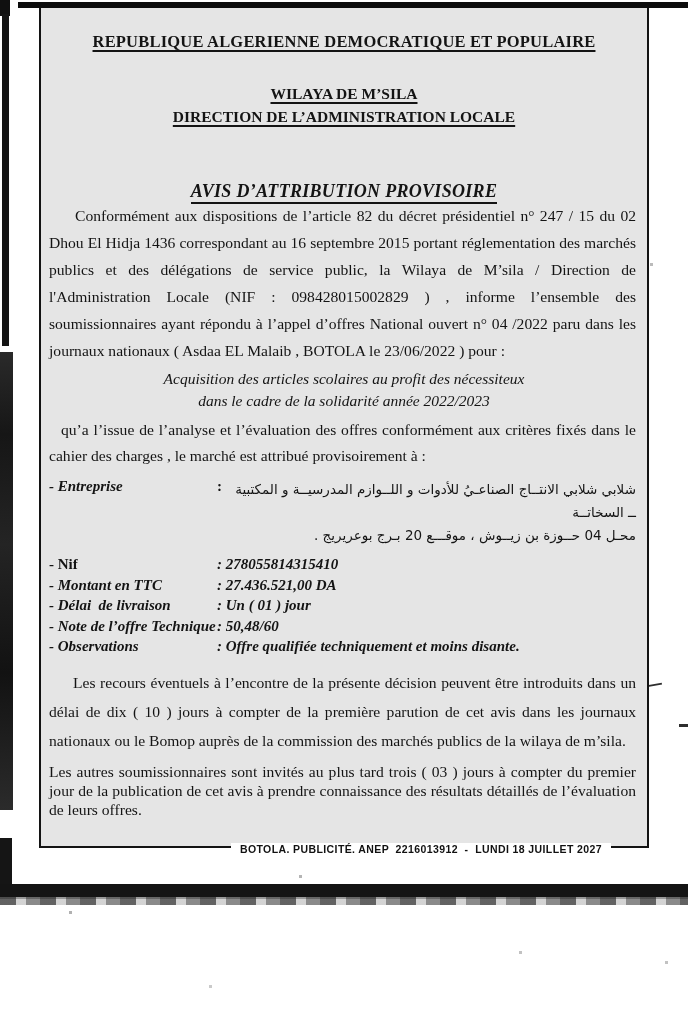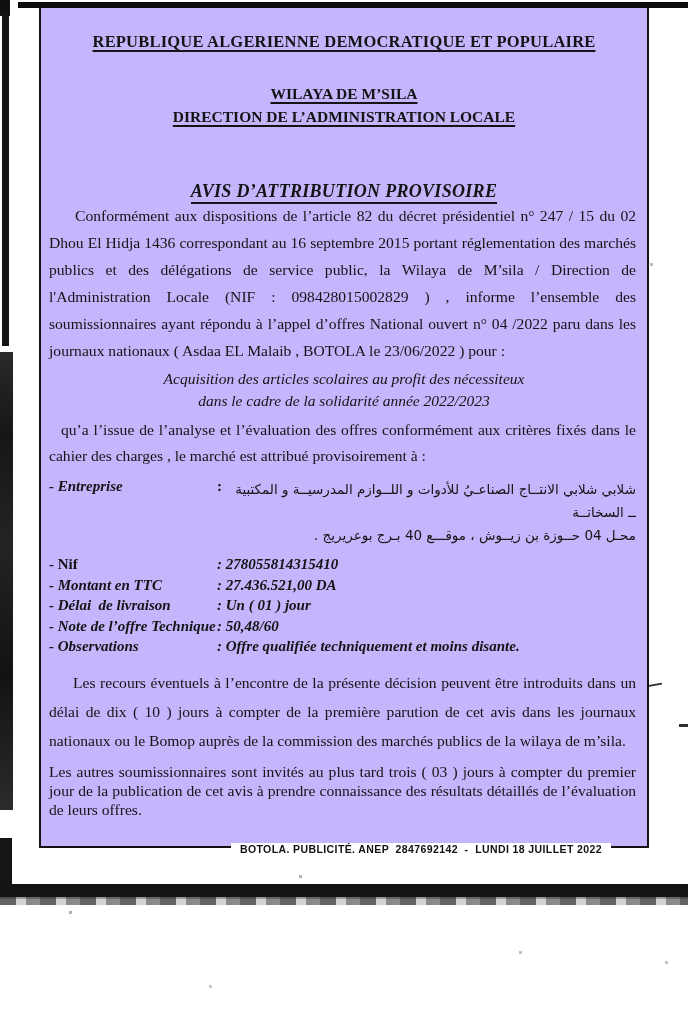--- a/index.html
+++ b/index.html
@@ -29,21 +29,21 @@
       560px 214px 0 1px rgba(70,70,70,.4), 651px 264px 0 1px rgba(60,60,60,.35),
       128px 436px 0 1px rgba(70,70,70,.35), 566px 470px 0 1px rgba(70,70,70,.3),
       452px 404px 0 2px rgba(30,30,30,.8), 630px 560px 0 1px rgba(70,70,70,.35),
       300px 876px 0 1px rgba(70,70,70,.4), 520px 952px 0 1px rgba(80,80,80,.35),
       210px 986px 0 1px rgba(80,80,80,.3), 666px 962px 0 1px rgba(80,80,80,.35),
       70px 912px 0 1px rgba(60,60,60,.4);}
   
   .doc{
     position:absolute;left:39px;top:8px;width:610px;height:840px;
     border-left:2px solid #131313;border-right:2px solid #131313;border-bottom:2px solid #131313;
-    background:#c4b5fd;box-sizing:border-box;
+    background:#e5e5e5;box-sizing:border-box;
   }
   .h-republic{margin:24px 6px 0;text-align:center;font-weight:bold;font-size:16.5px;letter-spacing:.2px;
     text-decoration:underline;text-decoration-thickness:2px;text-underline-offset:3px;}
   .org{margin-top:30px;text-align:center;font-weight:bold;font-size:15.5px;line-height:23px;}
   .org div{text-decoration:underline;text-decoration-thickness:2px;text-underline-offset:3px;}
   .title{margin-top:53px;text-align:center;font-weight:bold;font-style:italic;font-size:18px;letter-spacing:.3px;}
   .title span{border-bottom:2.5px solid #141414;padding-bottom:1px;}
   .para{font-size:15.6px;line-height:27px;text-align:justify;margin:0 11px 0 8px;}
   .intro{text-indent:26px;}
   .object{margin-top:4px;text-align:center;font-weight:normal;font-style:italic;font-size:15.5px;line-height:22px;}
@@ -106,21 +106,21 @@
 
   <div class="para award">qu’a l’issue de l’analyse et l’évaluation  des offres conformément aux critères fixés dans le cahier des charges , le marché est attribué provisoirement à :</div>
 
   <div class="details">
 
     <div class="ent-row">
       <div class="lbl">- Entreprise</div>
       <div class="ent-val">
         <span class="ent-colon">:</span>
         <div class="arabic">شلابي شلابي الانتــاج الصناعـيُ للأدوات و اللــوازم المدرسيــة  و المكتبية ــ السخاتــة</div>
-        <div class="arabic l2">محـل 04 حــوزة بن زيــوش ، موقـــع 40 بـرج بوعريريج .</div>
+        <div class="arabic l2">محـل 04 حــوزة بن زيــوش ، موقـــع 20 بـرج بوعريريج .</div>
       </div>
     </div>
 
     <div class="row">
       <div class="lbl upright">- Nif</div>
       <div class="val">: 278055814315410</div>
     </div>
     <div class="row">
       <div class="lbl">- Montant en TTC</div>
       <div class="val">: 27.436.521,00 DA</div>
@@ -136,15 +136,15 @@
     <div class="row">
       <div class="lbl">- Observations</div>
       <div class="val">: Offre qualifiée techniquement et moins disante.</div>
     </div>
   </div>
 
   <div class="para recours">Les recours éventuels à l’encontre de la présente décision peuvent être introduits dans un délai de dix ( 10 ) jours à compter de la première parution de cet avis dans les journaux  nationaux ou le Bomop auprès de la commission des marchés publics de la wilaya de m’sila.</div>
 
   <div class="para autres">Les autres soumissionnaires sont invités au plus tard trois ( 03 ) jours à compter du premier jour de la publication de cet avis à prendre connaissance des résultats détaillés de l’évaluation de leurs offres.</div>
 
-  <div class="footer">BOTOLA. PUBLICITÉ. ANEP  2847692142  -  LUNDI 18 JUILLET 2022</div>
+  <div class="footer">BOTOLA. PUBLICITÉ. ANEP  2216013912  -  LUNDI 18 JUILLET 2027</div>
 
 </div>
 
 </body></html>

